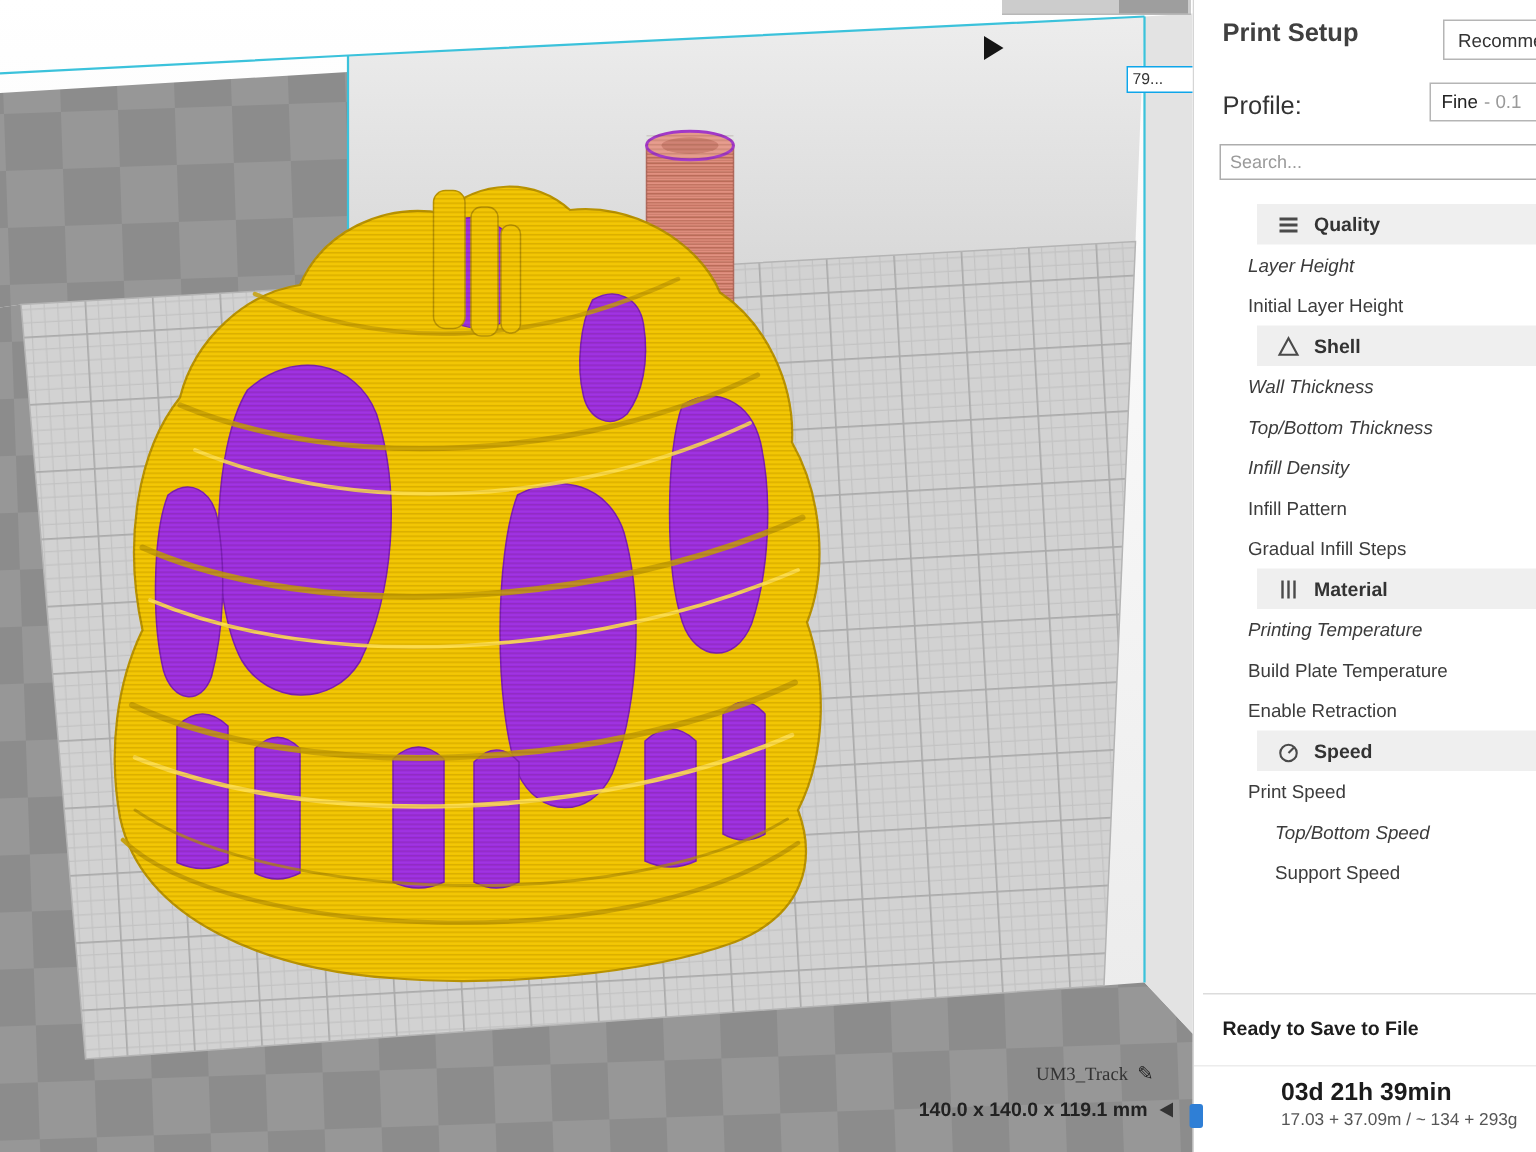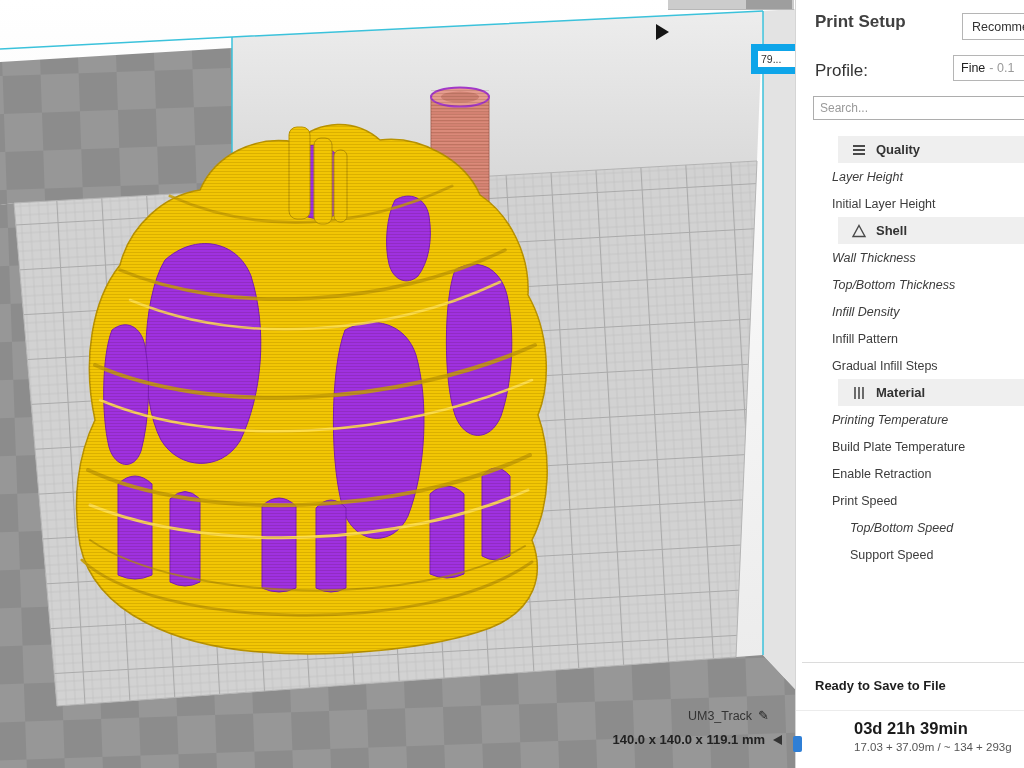--- a/index.html
+++ b/index.html
@@ -6,23 +6,23 @@
   .app{position:relative;width:1024px;height:768px;background:#fff;overflow:hidden;
        font-family:"Liberation Sans",sans-serif;-webkit-font-smoothing:antialiased;}
 
   
   .viewport{position:absolute;left:0;top:0;width:795px;height:768px;overflow:hidden;border-right:1px solid #d5d5d5;}
   .scene{position:absolute;left:0;top:0;}
   .layer-track{position:absolute;left:668px;top:0;width:126px;height:9px;background:#cccccc;border-bottom:1px solid #b8b8b8;}
   .layer-handle{position:absolute;left:78px;top:0;width:46px;height:9px;background:#9e9e9e;}
   .play{position:absolute;left:656px;top:24px;width:0;height:0;
         border-top:8px solid transparent;border-bottom:8px solid transparent;border-left:13px solid #151515;}
-  .slider-value{position:absolute;left:751px;top:44px;width:38px;height:14px;background:#fff;border:7px solid #0ea5e9;
+  .slider-value{position:absolute;left:751px;top:44px;width:38px;height:14px;background:#fff;border:1px solid #0ea5e9;
         font-size:10.5px;line-height:14px;color:#333;padding:1px 3px;white-space:nowrap;overflow:hidden;}
-  .job{position:absolute;top:708px;right:26px;display:flex;align-items:center;gap:6px;font-size:12.5px;color:#333;}
+  .job{position:absolute;top:708px;right:26px;display:flex;align-items:center;gap:6px;font-size:12.5px;color:#333;font-family:Liberation Serif, serif;}
   .job .pencil{font-size:13px;color:#222;cursor:pointer;}
   .dims{position:absolute;top:732px;right:13px;display:flex;align-items:center;gap:8px;
         font-size:13px;font-weight:bold;color:#222;justify-content:center;}
   .scale-tri{width:0;height:0;border-top:5px solid transparent;border-bottom:5px solid transparent;border-right:9px solid #333;}
 
   
   .panel{position:absolute;left:796px;top:0;width:228px;height:768px;background:#fff;}
   .panel-title{position:absolute;left:19px;top:12px;margin:0;font-size:17px;font-weight:bold;color:#404040;}
   .mode-btn{position:absolute;left:166px;top:13px;width:96px;height:27px;background:#fff;border:1px solid #b5b5b5;
         font-family:"Liberation Sans",sans-serif;font-size:12.5px;color:#333;text-align:left;padding:0 0 0 9px;
@@ -231,20 +231,29 @@
         </div>
         <div class="s-row s-item it">
           <span>Printing Temperature</span>
         </div>
         <div class="s-row s-item">
           <span>Build Plate Temperature</span>
         </div>
         <div class="s-row s-item">
           <span>Enable Retraction</span>
         </div>
+        <div class="s-row s-header">
+          <span class="cat-icon">
+            <svg viewBox="0 0 16 16">
+              <circle cx="8" cy="9" r="5.5" fill="none" stroke="#4a4a4a" stroke-width="1.4"></circle>
+              <path d="M8 9L11.5 5.5" stroke="#4a4a4a" stroke-width="1.4" fill="none"></path>
+            </svg>
+          </span>
+          <span>Speed</span>
+        </div>
         <div class="s-row s-item">
           <span>Print Speed</span>
         </div>
         <div class="s-row s-item it ind">
           <span>Top/Bottom Speed</span>
         </div>
         <div class="s-row s-item ind">
           <span>Support Speed</span>
         </div>
       </div>

